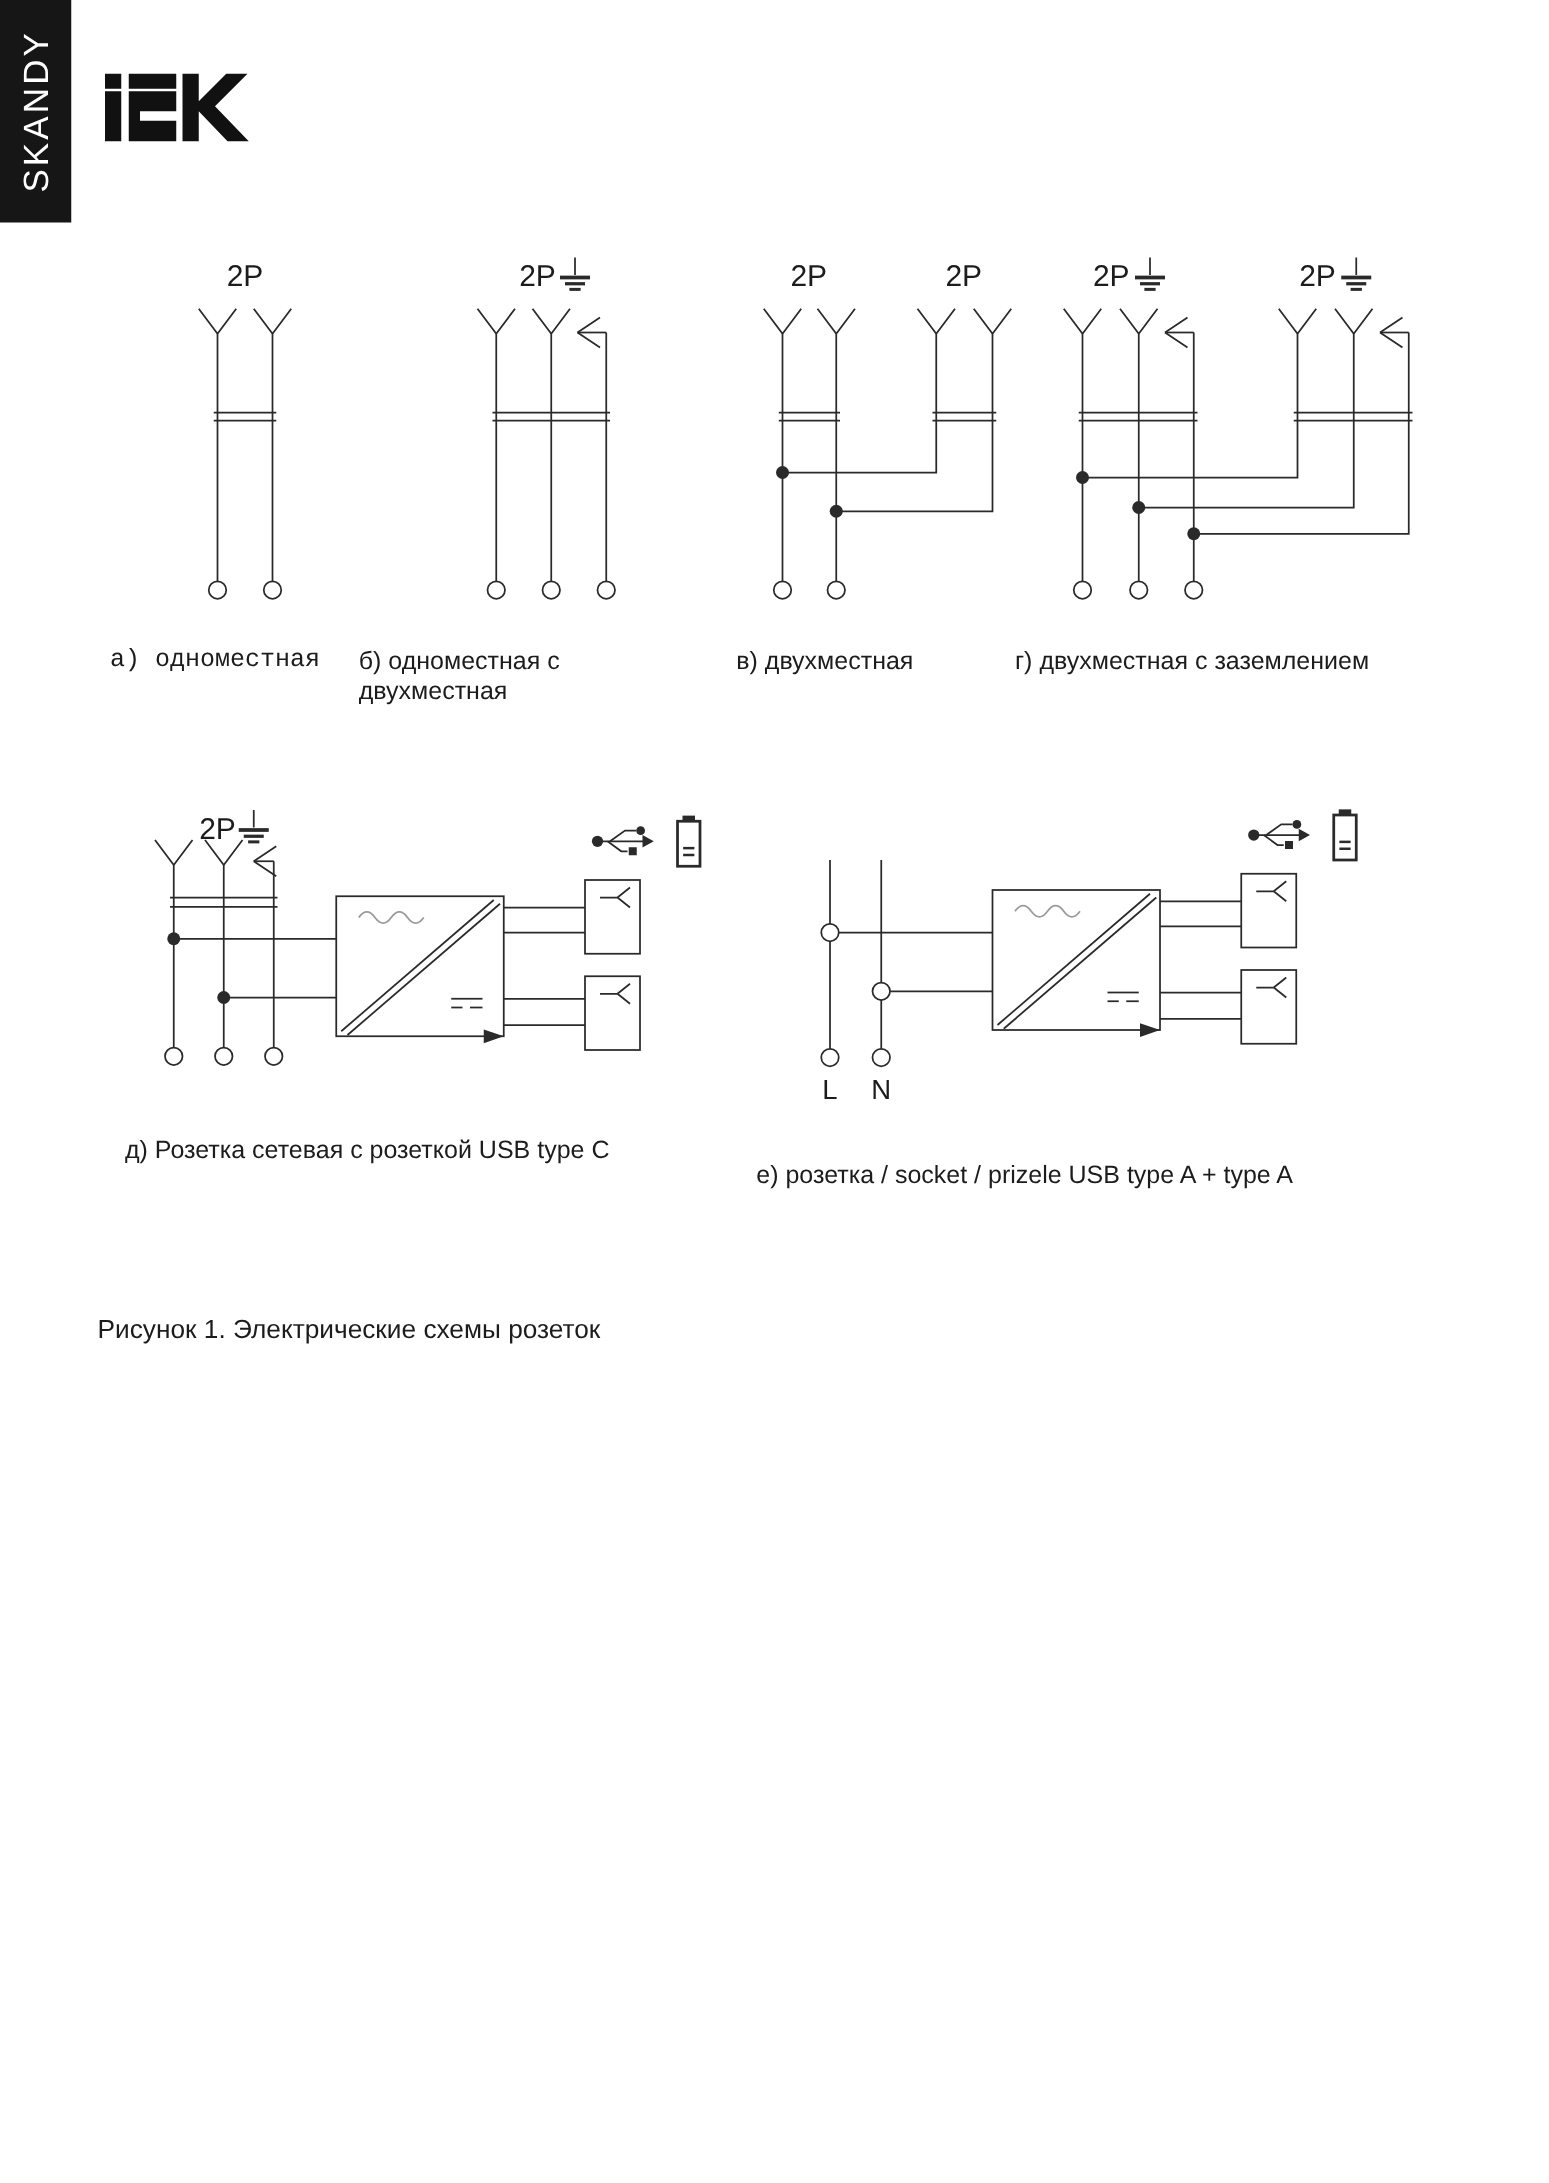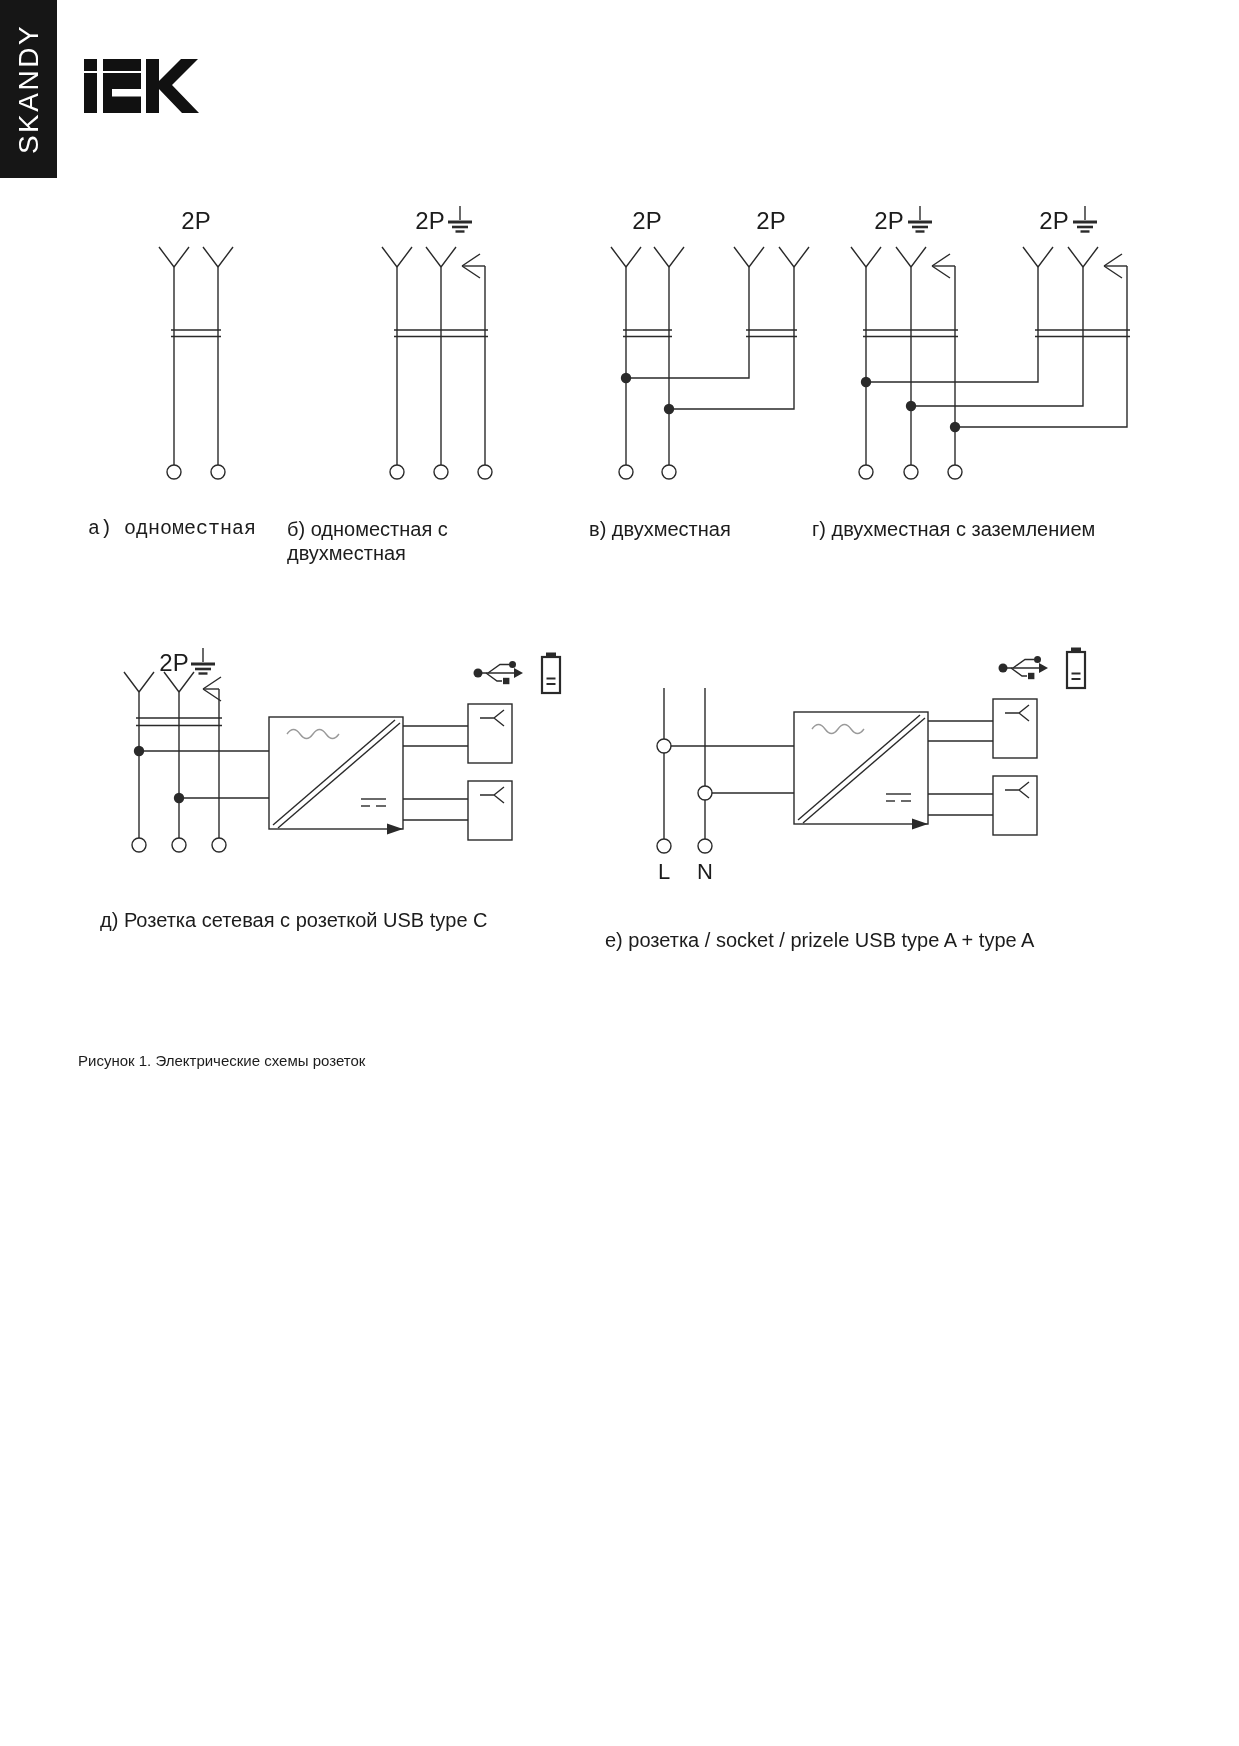--- a/index.html
+++ b/index.html
@@ -13,21 +13,21 @@
                  color:#fff; font-size:28px; letter-spacing:2.5px; white-space:nowrap; }
 
   .logo { position:absolute; left:80px; top:50px; }
 
   .diagrams-svg { position:absolute; left:0; top:0; }
   .dg { stroke:#2a2a2a; stroke-width:1.4; fill:none; }
   .dg text { stroke:none; fill:#1c1c1c; font-size:24px; font-family:"Liberation Sans",sans-serif; }
   .dg text.small { font-size:22px; }
 
   .caption { position:absolute; font-size:20px; color:#1c1c1c; line-height:24px; white-space:nowrap; }
-  .fig-caption { position:absolute; left:78px; top:1052px; font-size:15px; color:#1c1c1c; }
+  .fig-caption { position:absolute; left:78px; top:1052px; font-size:21px; color:#1c1c1c; }
 </style>
 </head>
 <body>
 
 <div class="page">
 
   <div class="banner">
     <span>SKANDY</span>
   </div>
 

